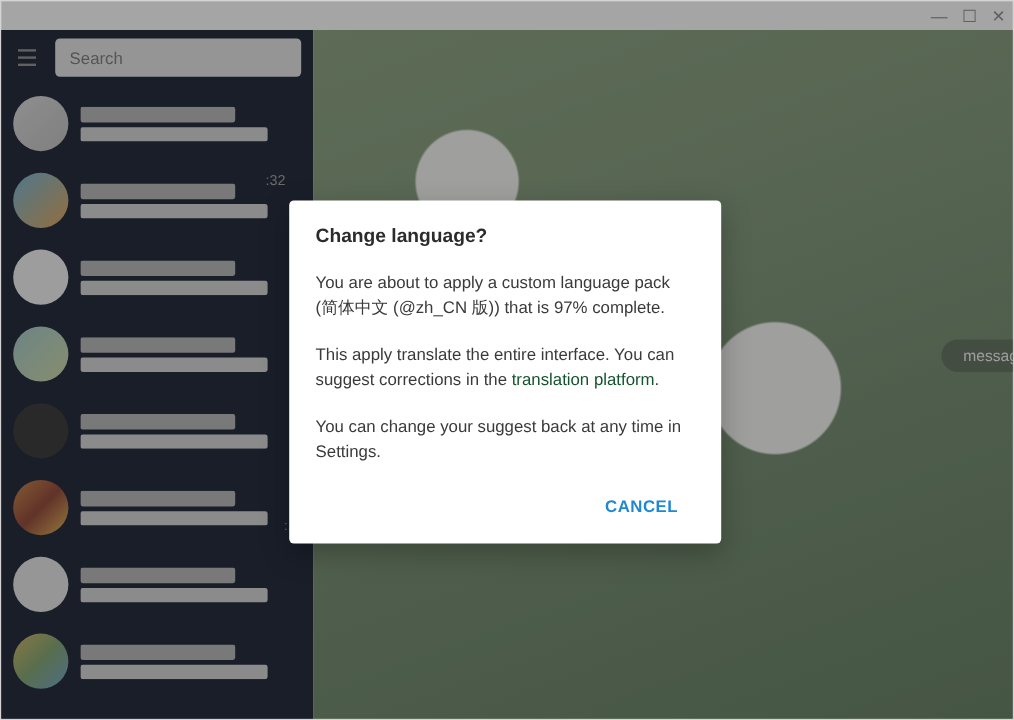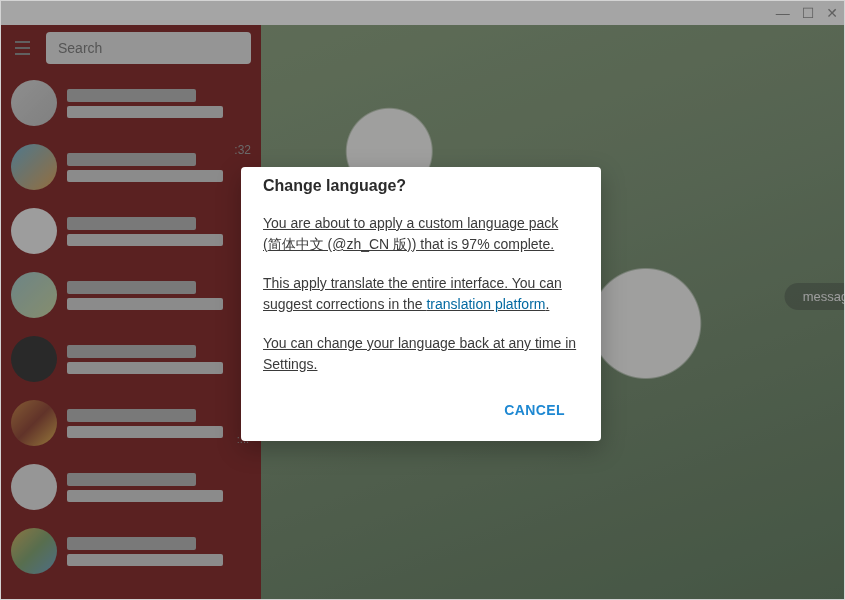--- a/index.html
+++ b/index.html
@@ -15,21 +15,21 @@
     padding-right: 6px; gap: 12px; color: #888; font-size: 14px;
   }
   .titlebar span { cursor: default; }
 
   .content {
     position: absolute; top: 24px; left: 0; right: 0; bottom: 0; display: flex;
   }
 
   
   .sidebar {
-    width: 260px; height: 100%; background: #7f1d1d; display: flex; flex-direction: column;
+    width: 260px; height: 100%; background: #0f172a; display: flex; flex-direction: column;
   }
   .sidebar-header {
     height: 46px; display: flex; align-items: center; padding: 0 10px; gap: 10px;
   }
   .hamburger {
     width: 22px; height: 14px; display: flex; flex-direction: column; justify-content: space-between; cursor: pointer;
     margin-left: 4px; margin-right: 6px;
   }
   .hamburger div { height: 2px; background: #8a8a8a; }
   .search {
@@ -54,21 +54,21 @@
   .avatar.a7 { background: #e6e6e6; }
   .avatar.a8 { background: linear-gradient(135deg,#d0b058,#7aa06a,#6aa0c8); }
 
   .chat-body { flex: 1; display: flex; flex-direction: column; gap: 4px; overflow: hidden; }
   .blur-line {
     height: 12px; border-radius: 2px; background: #c9c9c9;
   }
   .blur-line.title { width: 70%; height: 13px; background: #b3b3b3; }
   .blur-line.sub { width: 85%; background: #d3d3d3; }
   .chat-time {
-    position: absolute; top: 8px; right: 10px; font-size: 12px; color: #9a9a9a;
+    position: absolute; top: 8px; right: 23px; font-size: 12px; color: #9a9a9a;
   }
   .chat-badge {
     position: absolute; bottom: 10px; right: 12px; font-size: 11px; color: #9a9a9a;
   }
 
   
   .main {
     flex: 1; position: relative; overflow: hidden;
     background:
       radial-gradient(circle at 22% 22%, #fdfdfb 0 42px, transparent 44px),
@@ -87,26 +87,26 @@
   }
 
   
   .dim-overlay {
     position: absolute; inset: 0; background: rgba(40,40,40,0.42);
   }
 
   
   .dialog {
     position: absolute; left: 240px; top: 166px; width: 360px; background: #fff; border-radius: 4px;
-    box-shadow: 0 8px 24px rgba(0,0,0,0.25); padding: 10px 22px 14px 22px;
+    box-shadow: 0 8px 24px rgba(0,0,0,0.25); padding: 22px 22px 14px 22px;
   }
   .dialog-title { font-size: 16px; font-weight: 600; color: #2b2b2b; margin-bottom: 18px; }
-  .dialog-body { font-size: 14px; color: #3a3a3a; line-height: 1.5; text-decoration: underline; }
+  .dialog-body { font-size: 14px; color: #3a3a3a; line-height: 1.5; }
   .dialog-body p { margin-bottom: 18px; }
-  .dialog-body a { color: #0369a1; text-decoration: none; }
+  .dialog-body a { color: #14532d; text-decoration: none; }
   .dialog-actions {
     display: flex; justify-content: flex-end; align-items: center; gap: 22px; margin-top: 4px;
   }
   .dlg-btn {
     background: none; border: none; color: #1e88d2; font-weight: 600; font-size: 14px; letter-spacing: .4px;
     padding: 9px 14px; cursor: pointer;
   }
   .highlight-box { border: 3px solid #e33427; border-radius: 2px; }
 
 </style>
@@ -211,20 +211,20 @@
 
   <div class="dialog">
     <div class="dialog-title">Change language?</div>
     <div class="dialog-body">
       <p>
         <span>You are about to apply a custom language pack (</span><span>简体中文 (@zh_CN 版)</span><span>) that is 97% complete.</span>
       </p>
       <p>
         <span>This apply translate the entire interface. You can suggest corrections in the </span><a href="#">translation platform</a><span>.</span>
       </p>
-      <p>You can change your language back at any time in Settings.</p>
+      <p>You can change your suggest back at any time in Settings.</p>
     </div>
     <div class="dialog-actions">
       <button class="dlg-btn">CANCEL</button>
     </div>
   </div>
 
 </div>
 
 </body></html>

